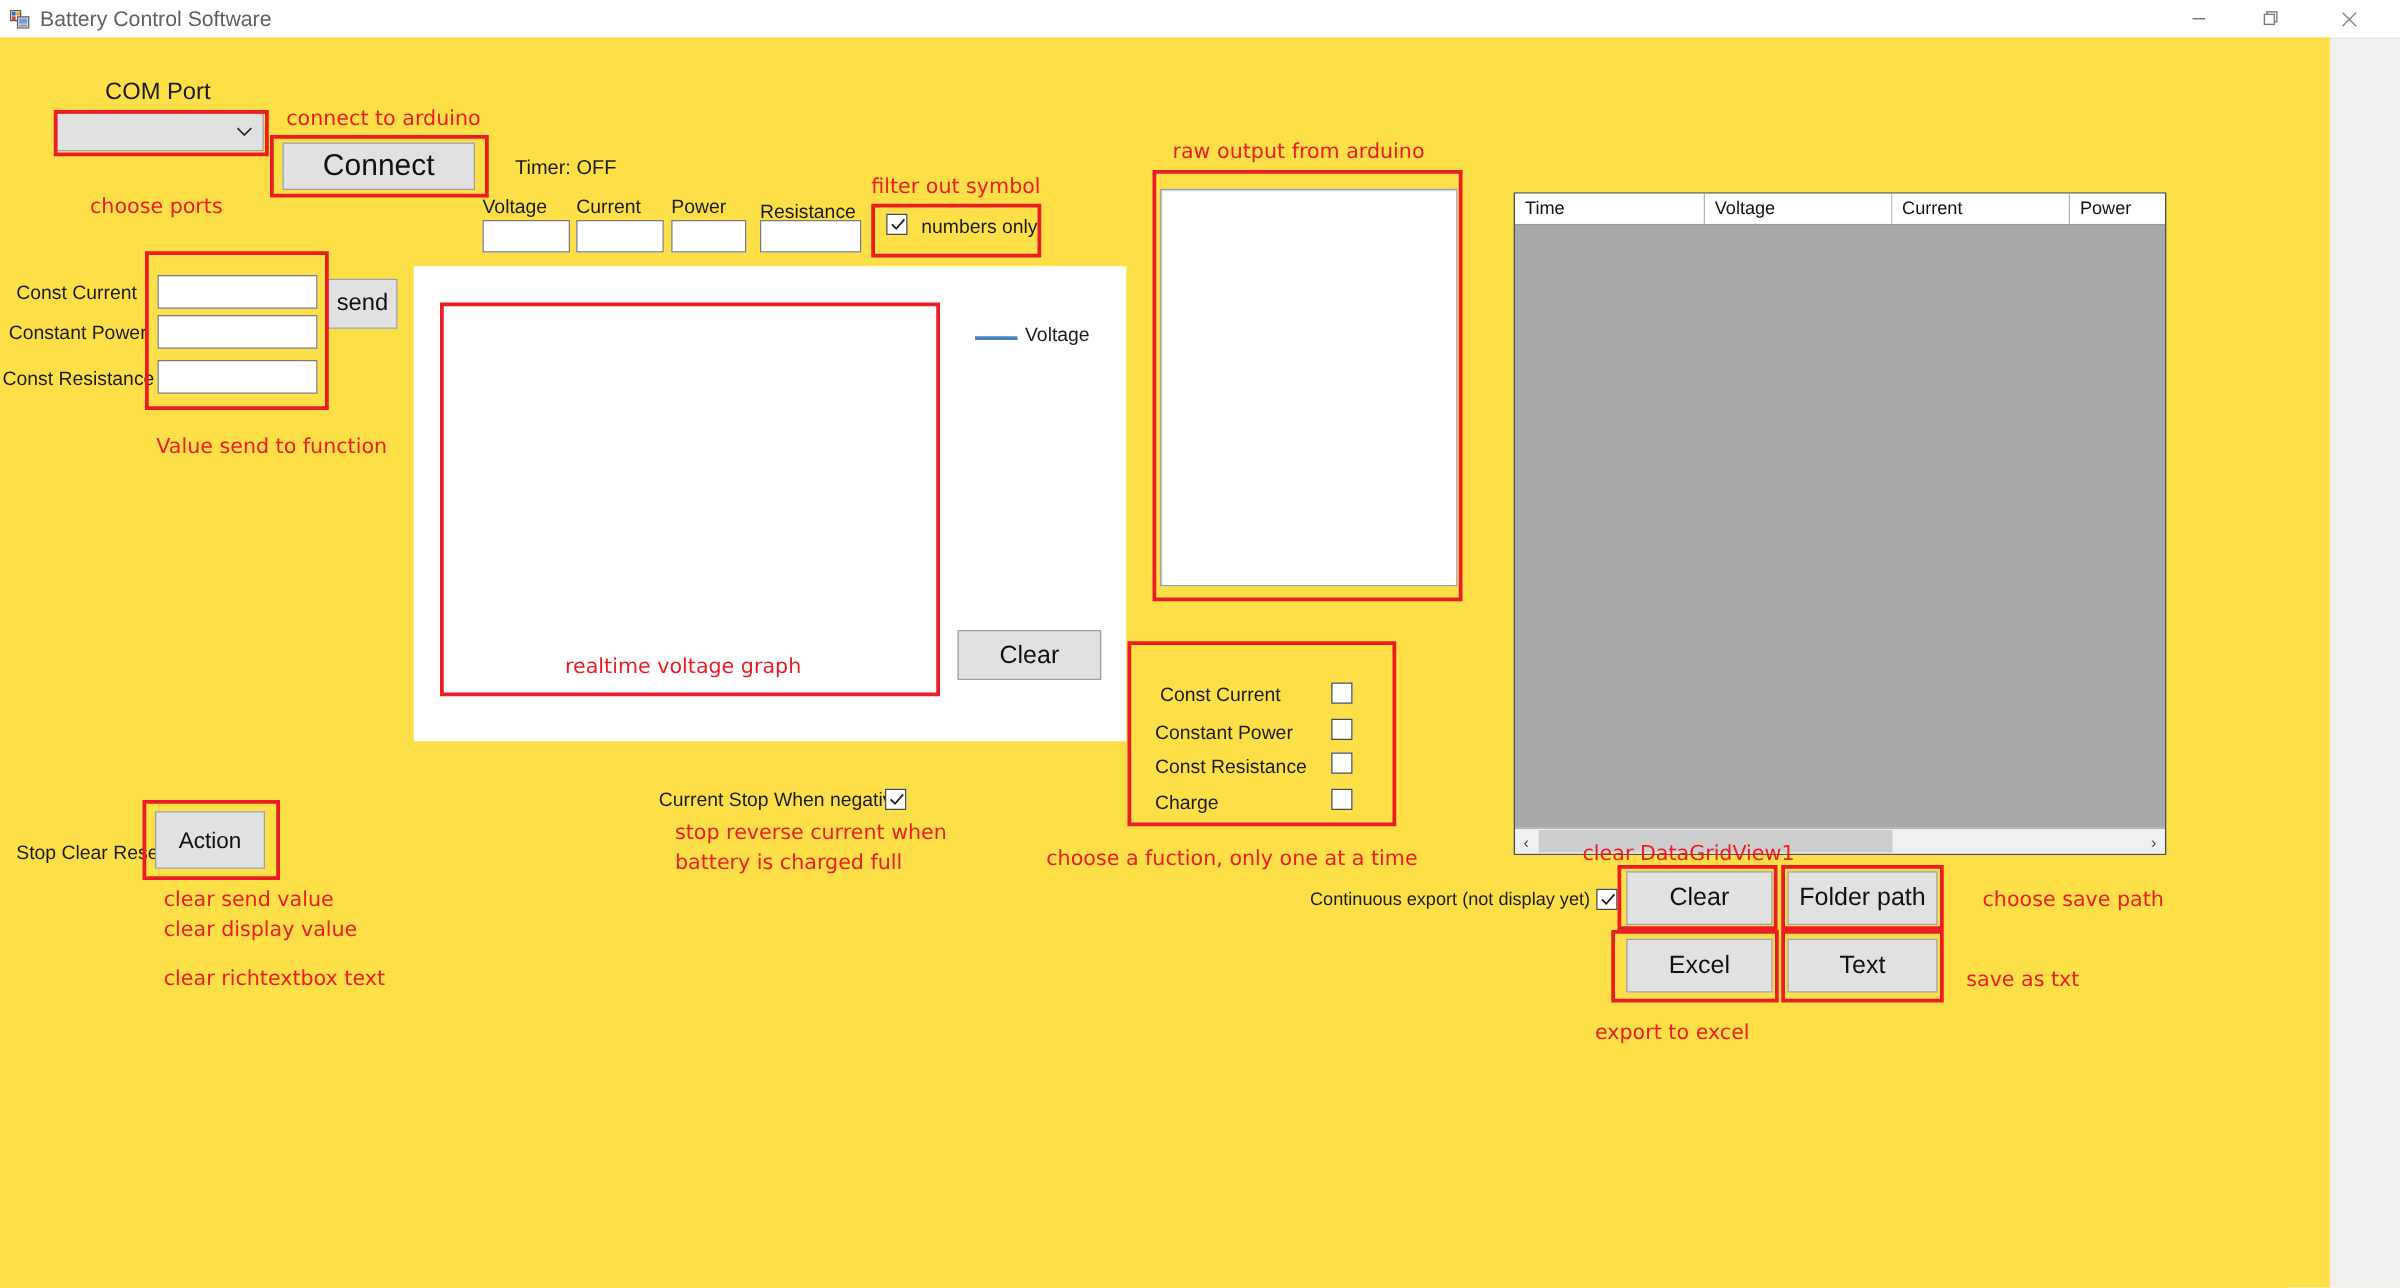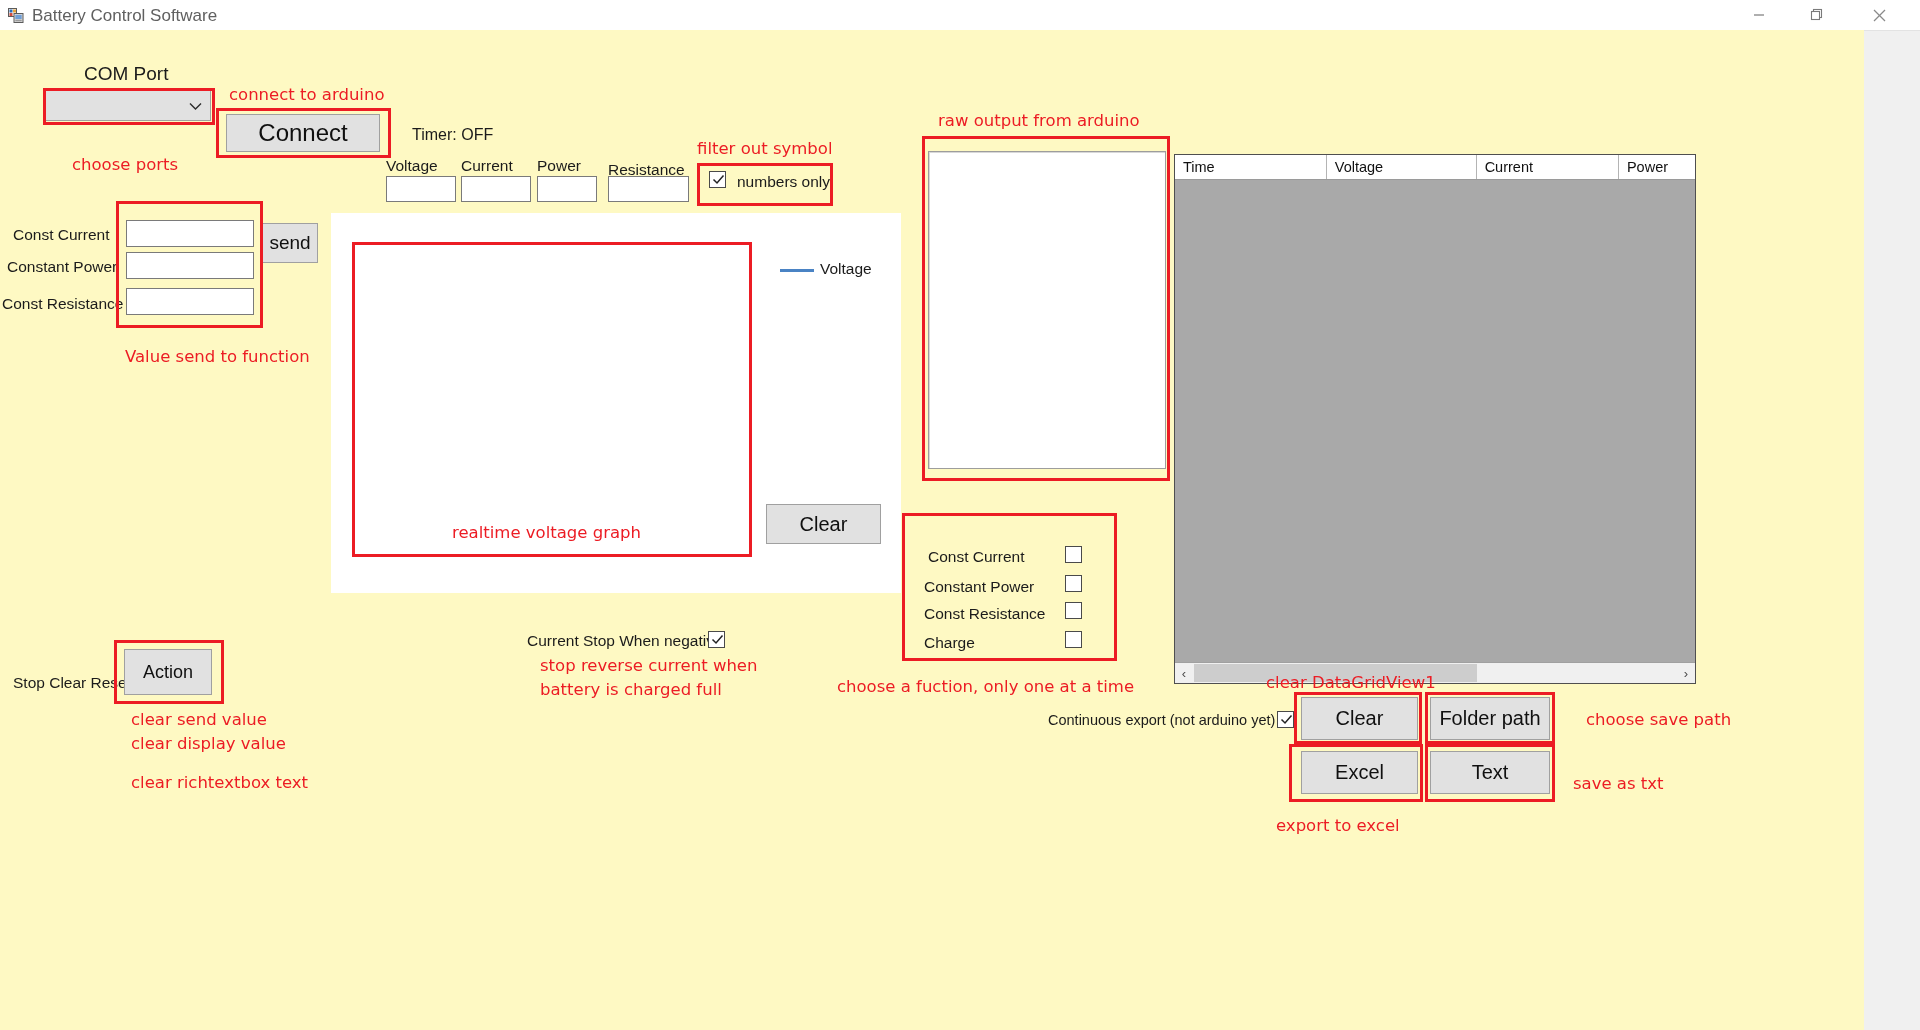--- a/index.html
+++ b/index.html
@@ -57,21 +57,21 @@
   #btn-min { right: 138px; }
   #btn-max { right: 80px; }
   #btn-close { right: 18px; }
 
   
   .client {
     position: absolute;
     left: 0; top: 30px;
     width: 1864px;
     height: 1000px;
-    background: #fef9c3;
+    background: #fde047;
   }
 
   
   .wlabel {
     position: absolute;
     font-size: 15.5px;
     color: #1b1b1b;
     font-family: "Liberation Sans", sans-serif;
     white-space: nowrap;
   }
@@ -333,36 +333,36 @@
       <span class="tick">
         <svg width="15" height="15" viewBox="0 0 15 15">
           <polyline points="2.5,7.5 6,11 12.5,3.5" fill="none" stroke="#222" stroke-width="1.5"></polyline>
         </svg>
       </span>
     </div>
 
     <div class="wlabel" style="left:13px; top:644px;">Stop Clear Reset</div>
     <div class="wbutton" style="left:124px; top:619px; width:88px; height:46px; font-size:18px;">Action</div>
 
-    <div class="dgv" style="left:1174px; top:124px; width:522px; height:530px;">
+    <div class="dgv" style="left:1211px; top:124px; width:522px; height:530px;">
       <div class="dgv-header">
         <div class="dgv-th" style="width:160px;">Time</div>
         <div class="dgv-th" style="width:158px;">Voltage</div>
         <div class="dgv-th" style="width:150px;">Current</div>
         <div class="dgv-th" style="width:80px; border-right:none;">Power</div>
       </div>
       <div class="dgv-body"></div>
       <div class="dgv-hscroll">
         <div class="hs-arrow" style="left:0;">‹</div>
         <div class="hs-thumb" style="left:19px; width:283px;"></div>
         <div class="hs-arrow" style="right:0;">›</div>
       </div>
     </div>
 
-    <div class="wlabel" style="left:1048px; top:682px; font-size:14.5px;">Continuous export (not arduino yet)</div>
+    <div class="wlabel" style="left:1048px; top:682px; font-size:14.5px;">Continuous export (not display yet)</div>
     <div class="wcheck" style="left:1277px; top:681px;">
       <span class="tick">
         <svg width="15" height="15" viewBox="0 0 15 15">
           <polyline points="2.5,7.5 6,11 12.5,3.5" fill="none" stroke="#222" stroke-width="1.5"></polyline>
         </svg>
       </span>
     </div>
 
     <div class="wbutton" style="left:1301px; top:667px; width:117px; height:43px; font-size:20px;">Clear</div>
     <div class="wbutton" style="left:1430px; top:667px; width:120px; height:43px; font-size:20px;">Folder path</div>

